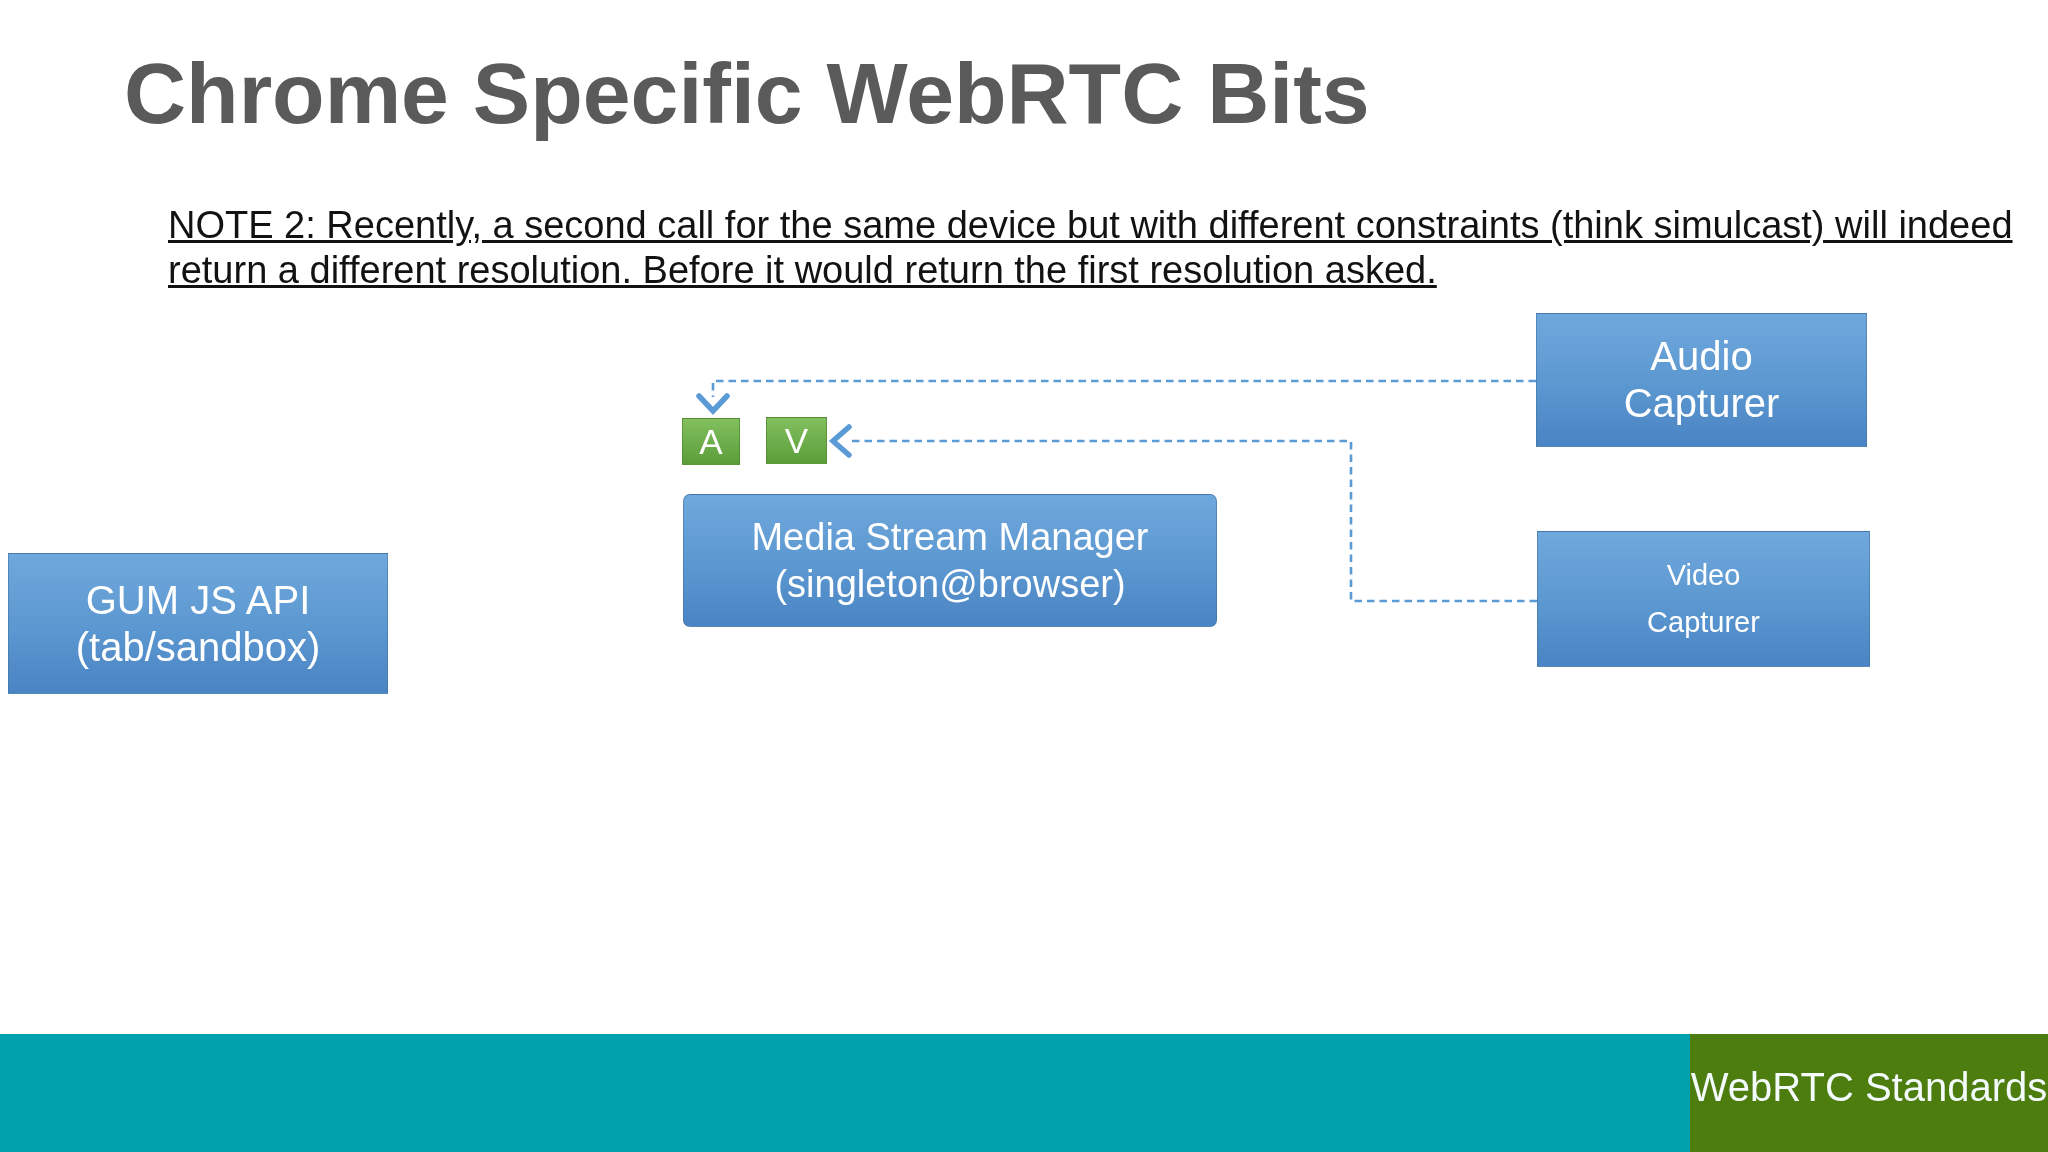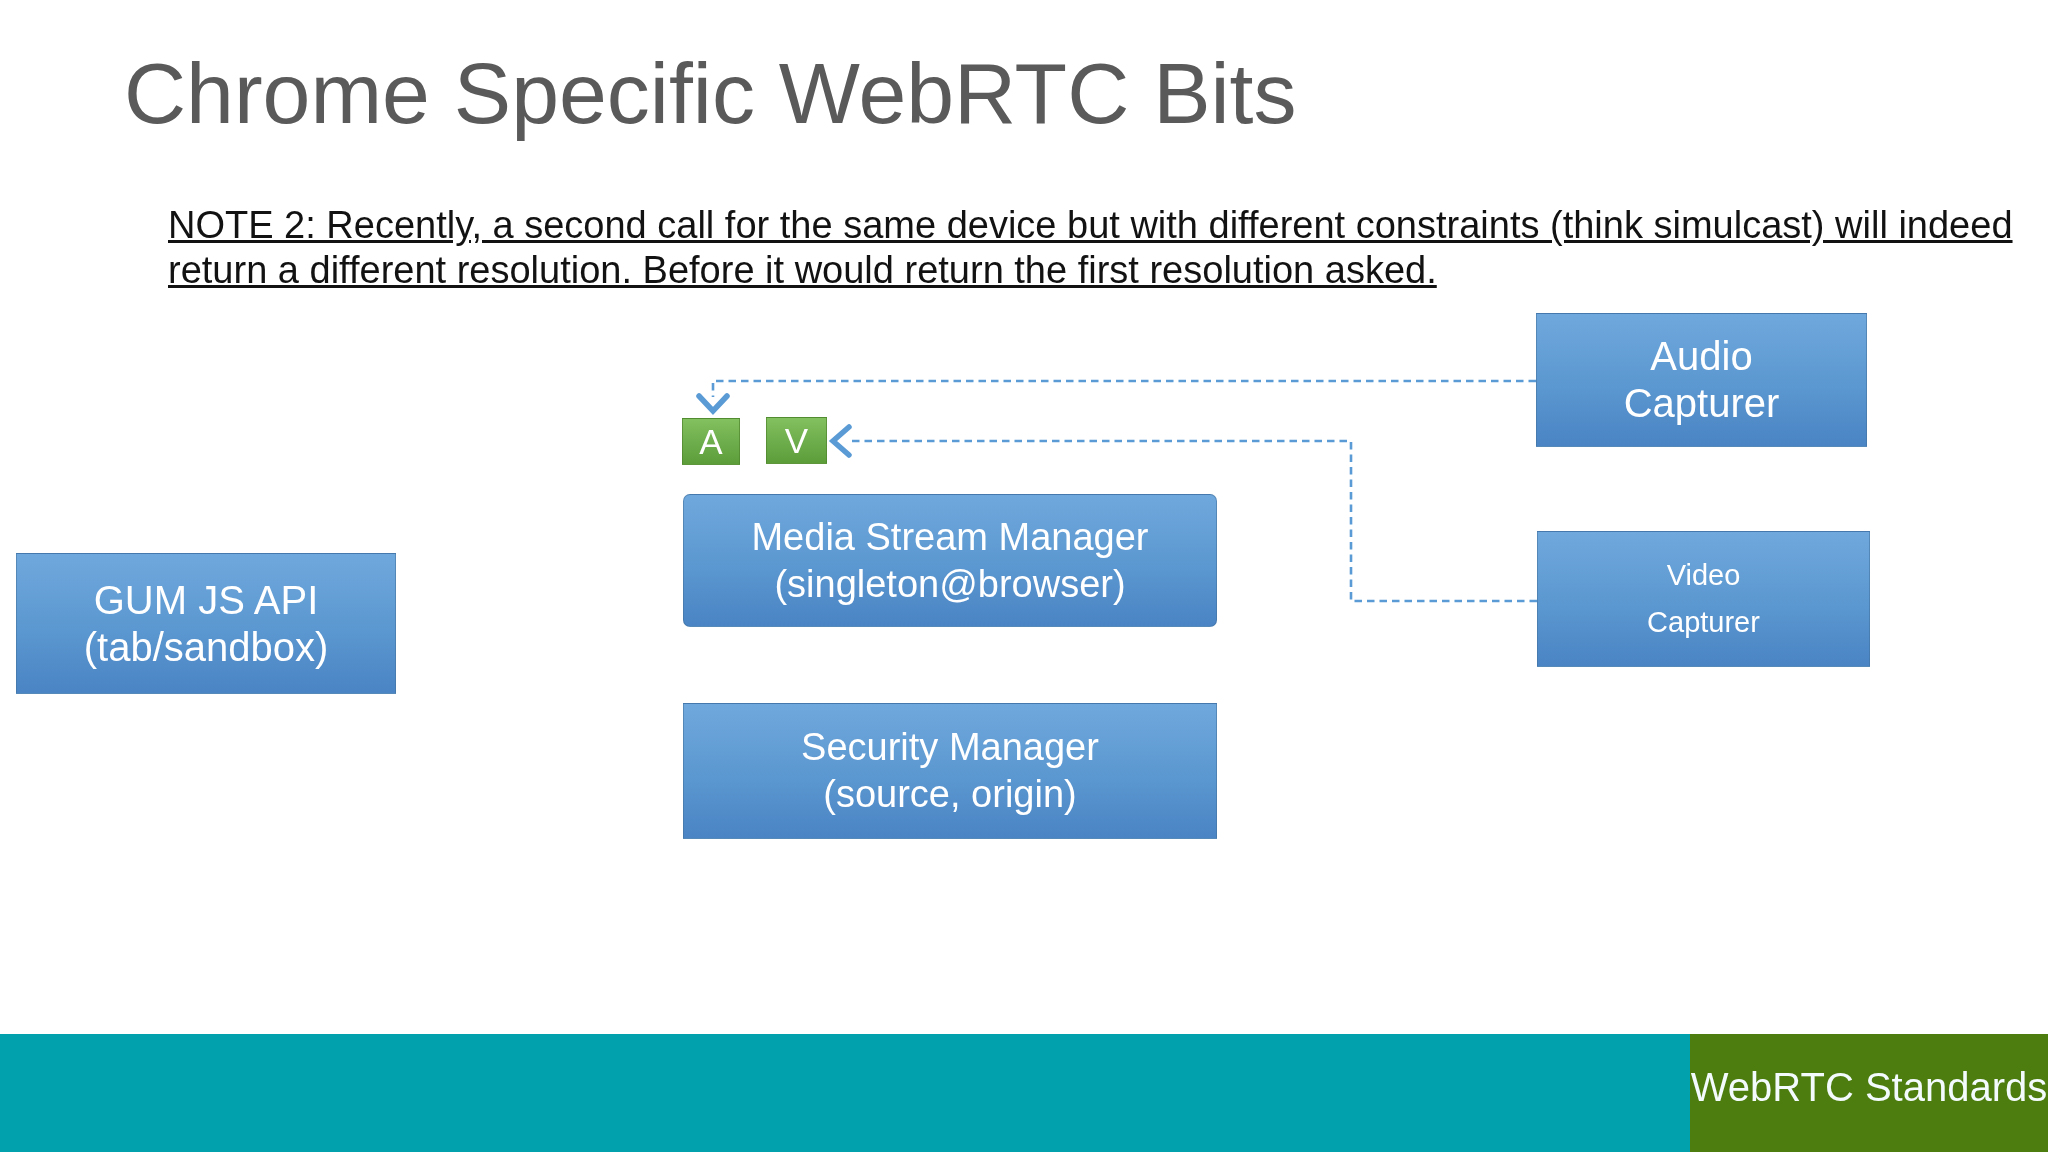--- a/index.html
+++ b/index.html
@@ -15,21 +15,21 @@
     position: relative;
     width: 2048px;
     height: 1152px;
     background: #ffffff;
   }
   .slide-title {
     position: absolute;
     left: 124px;
     top: 46px;
     font-size: 86px;
-    font-weight: 400;
+    font-weight: 700;
     color: #5a5a5a;
     letter-spacing: 0px;
     white-space: nowrap;
     line-height: 1.1;
   }
   .note {
     position: absolute;
     left: 168px;
     top: 203px;
     font-size: 38px;
@@ -49,21 +49,21 @@
     text-align: center;
     color: #ffffff;
     background: linear-gradient(180deg, #6fa8dc 0%, #5b97d0 55%, #4a84c4 100%);
     border: 1px solid rgba(65, 113, 156, 0.55);
     box-sizing: border-box;
     font-size: 38px;
     line-height: 47px;
   }
   .box span { display: block; }
 
-  .box-gum      { left: 16px;    top: 553px; width: 380px; height: 141px; font-size: 40px; }
+  .box-gum      { left: 8px;    top: 553px; width: 380px; height: 141px; font-size: 40px; }
   .box-msm      { left: 683px;  top: 494px; width: 534px; height: 133px; border-radius: 7px; }
   .box-security { left: 683px;  top: 703px; width: 534px; height: 136px; }
   .box-audio    { left: 1536px; top: 313px; width: 331px; height: 134px; font-size: 40px; }
   .box-video    { left: 1537px; top: 531px; width: 333px; height: 136px; font-size: 29px; }
 
   .badge {
     position: absolute;
     display: flex;
     align-items: center;
     justify-content: center;
@@ -137,24 +137,20 @@
     <div class="box box-gum">
       <span>GUM JS API</span>
       <span>(tab/sandbox)</span>
     </div>
 
     <div class="box box-msm">
       <span>Media Stream Manager</span>
       <span>(singleton@browser)</span>
     </div>
 
-    <div class="box box-security">
-      <span>Security Manager</span>
-      <span>(source, origin)</span>
-    </div>
 
     <div class="box box-audio">
       <span>Audio</span>
       <span>Capturer</span>
     </div>
 
     <div class="box box-video">
       <span>Video</span>
       <span>Capturer</span>
     </div>

